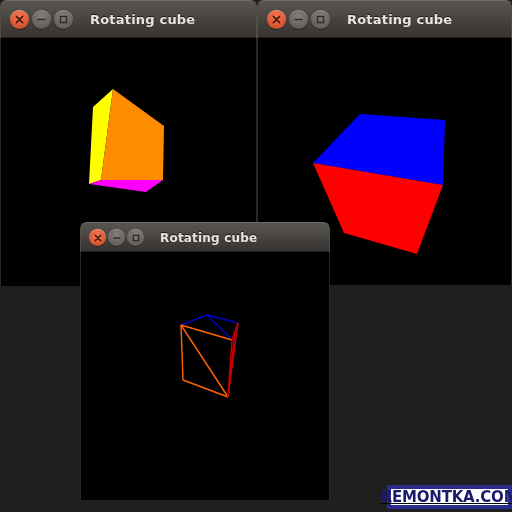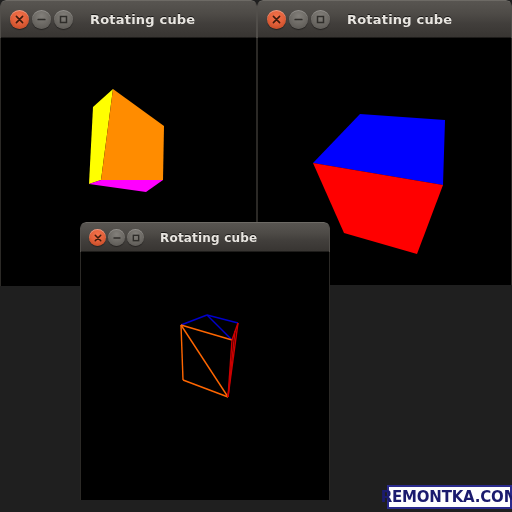--- a/index.html
+++ b/index.html
@@ -84,24 +84,25 @@
     border-right: 1px solid #2b2926;
   }
   .canvas svg { display: block; }
 
   
   #watermark {
     position: absolute;
     left: 387px; top: 485px;
     width: 125px; height: 24px;
     background: #ffffff;
-    border: 2px solid #ec4899;
+    border: 4px solid #ec4899;
     display: flex;
     align-items: center;
     justify-content: center;
+    text-decoration: underline;
   }
   #watermark span {
     color: #1b1b6e;
     font-family: "DejaVu Sans", sans-serif;
     font-weight: bold;
     font-size: 15px;
     letter-spacing: -0.2px;
     white-space: nowrap;
   }
 </style>

